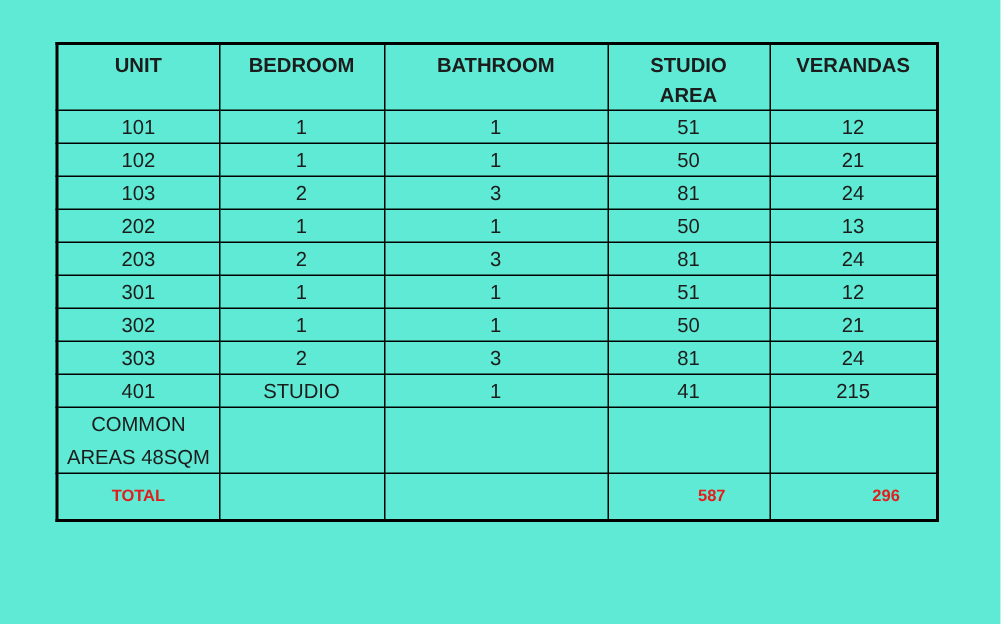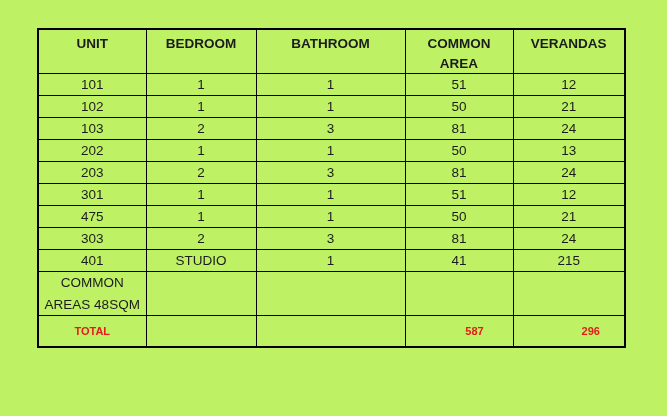--- a/index.html
+++ b/index.html
@@ -5,21 +5,21 @@
   html, body {
     margin: 0;
     padding: 0;
     background: #ffffff;
     font-family: "Liberation Sans", sans-serif;
   }
   .page {
     position: relative;
     width: 667px;
     height: 416px;
-    background: #bef264;
+    background: #5eead4;
     overflow: hidden;
   }
   table.units {
     position: absolute;
     left: 37px;
     top: 28px;
     border-collapse: collapse;
     table-layout: fixed;
     border: 2px solid #000000;
   }
@@ -72,21 +72,21 @@
       <col style="width:110px">
       <col style="width:149px">
       <col style="width:108px">
       <col style="width:112px">
     </colgroup>
     <thead>
       <tr>
         <th>UNIT</th>
         <th>BEDROOM</th>
         <th>BATHROOM</th>
-        <th>COMMON AREA</th>
+        <th>STUDIO AREA</th>
         <th>VERANDAS</th>
       </tr>
     </thead>
     <tbody>
       <tr>
         <td>101</td>
         <td>1</td>
         <td>1</td>
         <td>51</td>
         <td>12</td>
@@ -120,21 +120,21 @@
         <td>24</td>
       </tr>
       <tr>
         <td>301</td>
         <td>1</td>
         <td>1</td>
         <td>51</td>
         <td>12</td>
       </tr>
       <tr>
-        <td>475</td>
+        <td>302</td>
         <td>1</td>
         <td>1</td>
         <td>50</td>
         <td>21</td>
       </tr>
       <tr>
         <td>303</td>
         <td>2</td>
         <td>3</td>
         <td>81</td>

